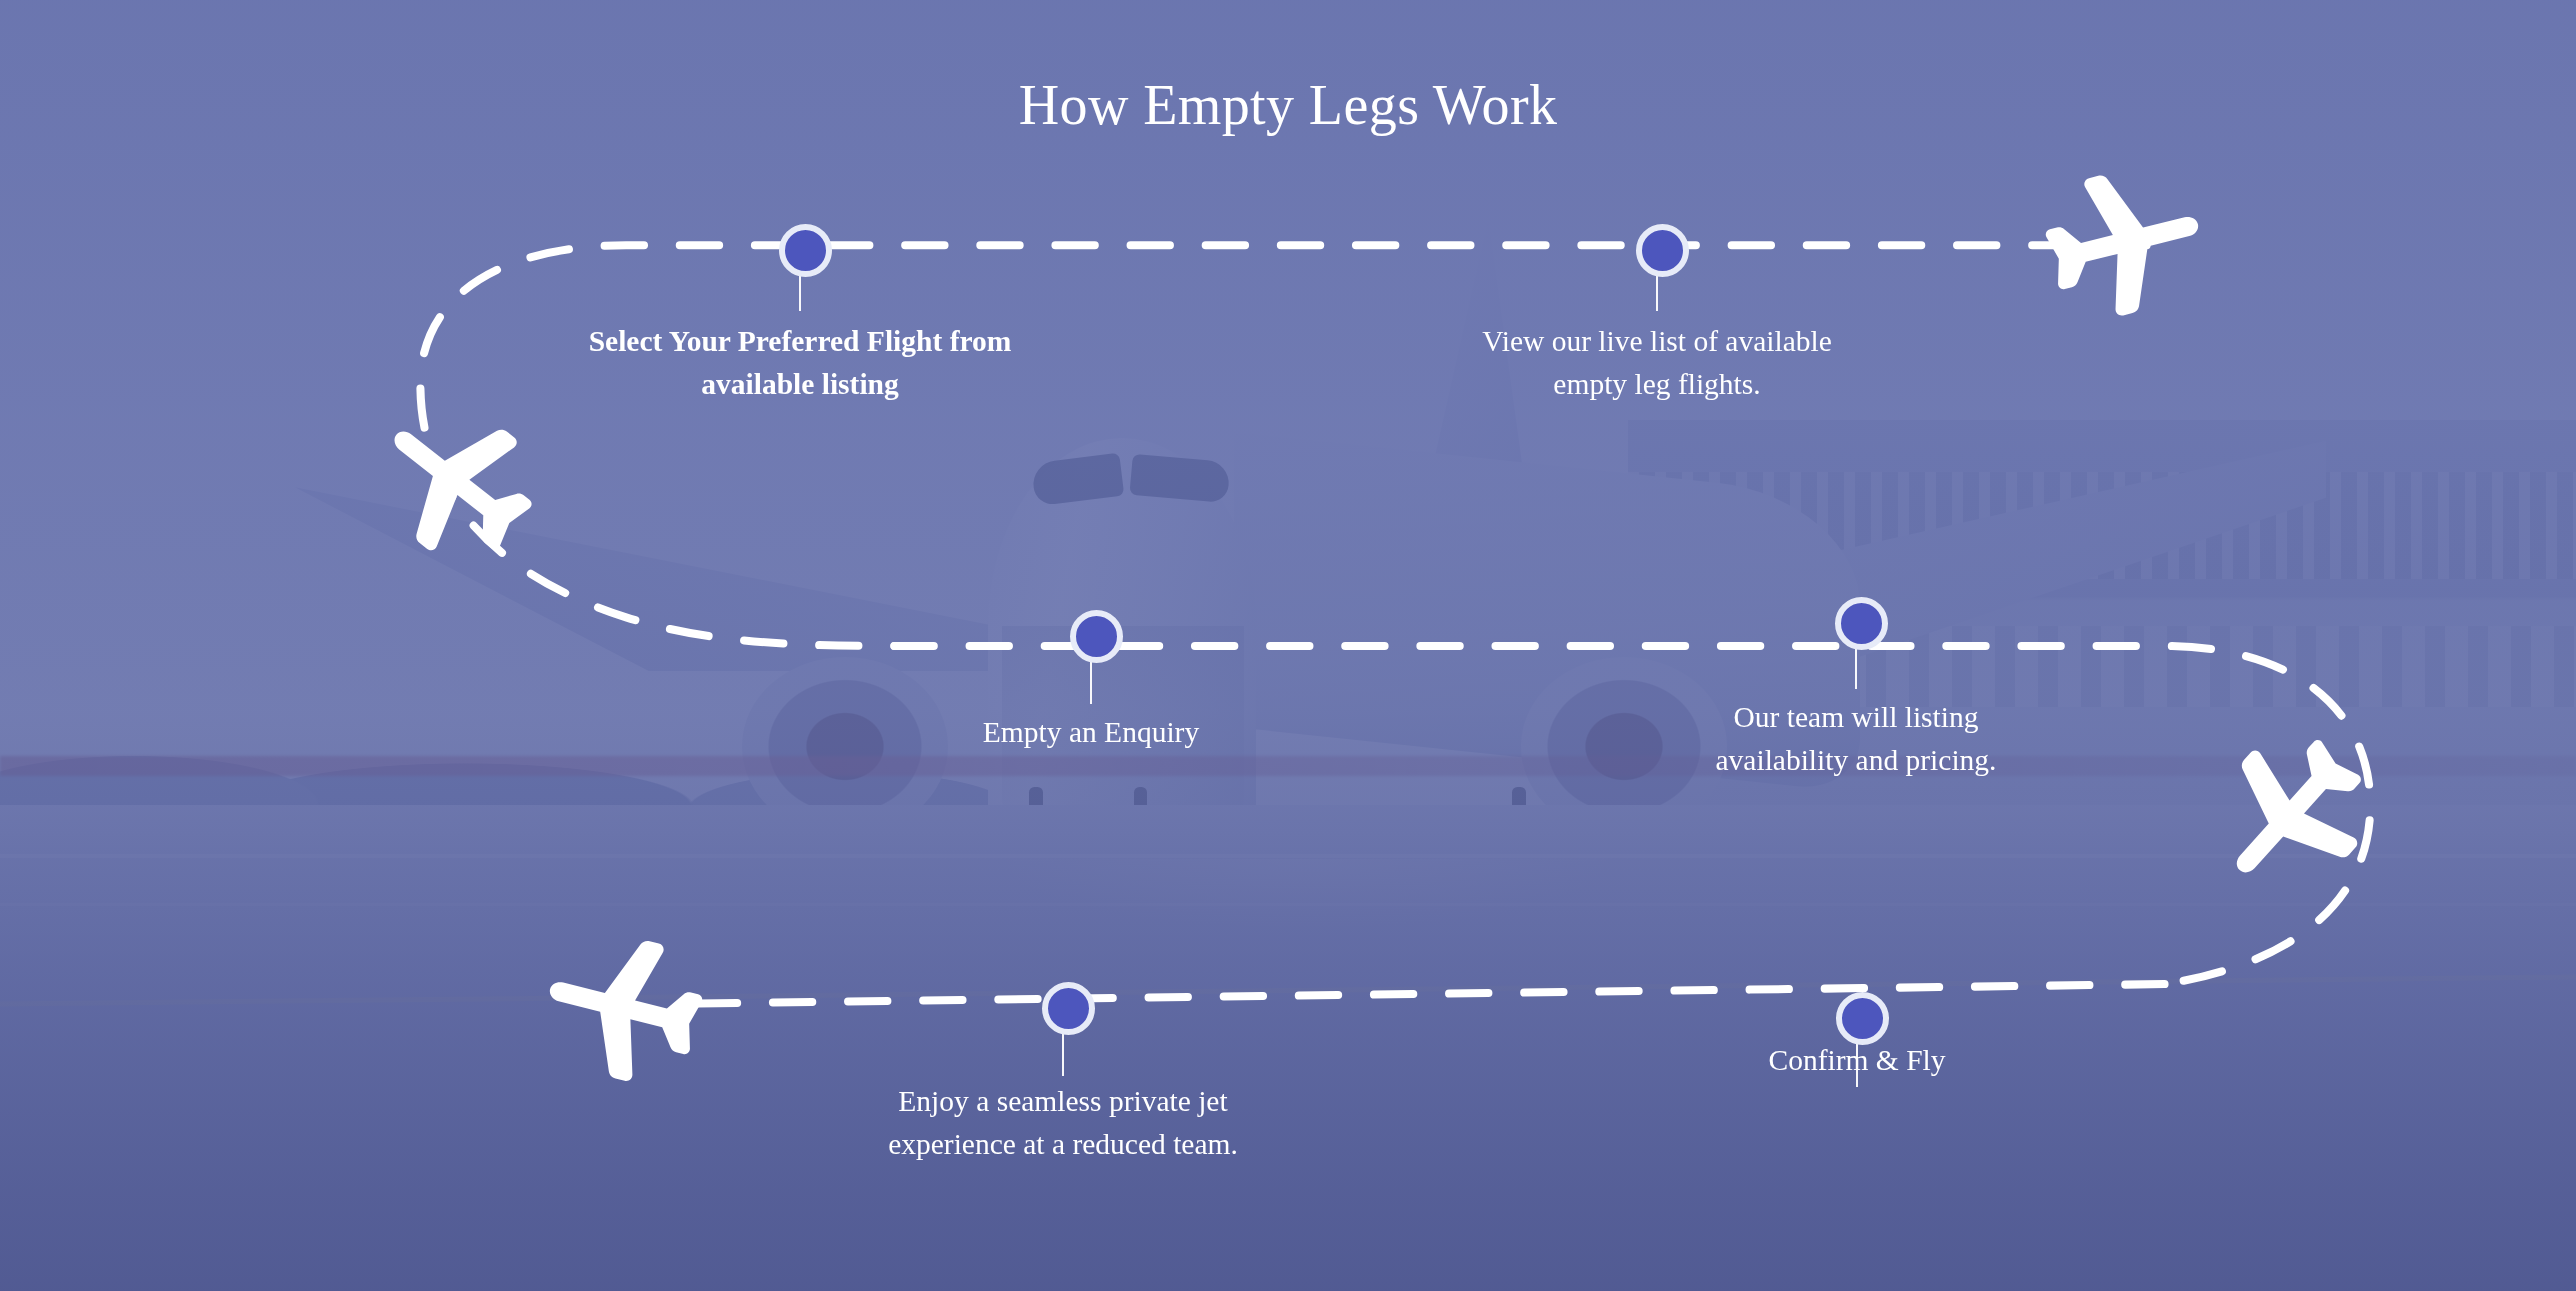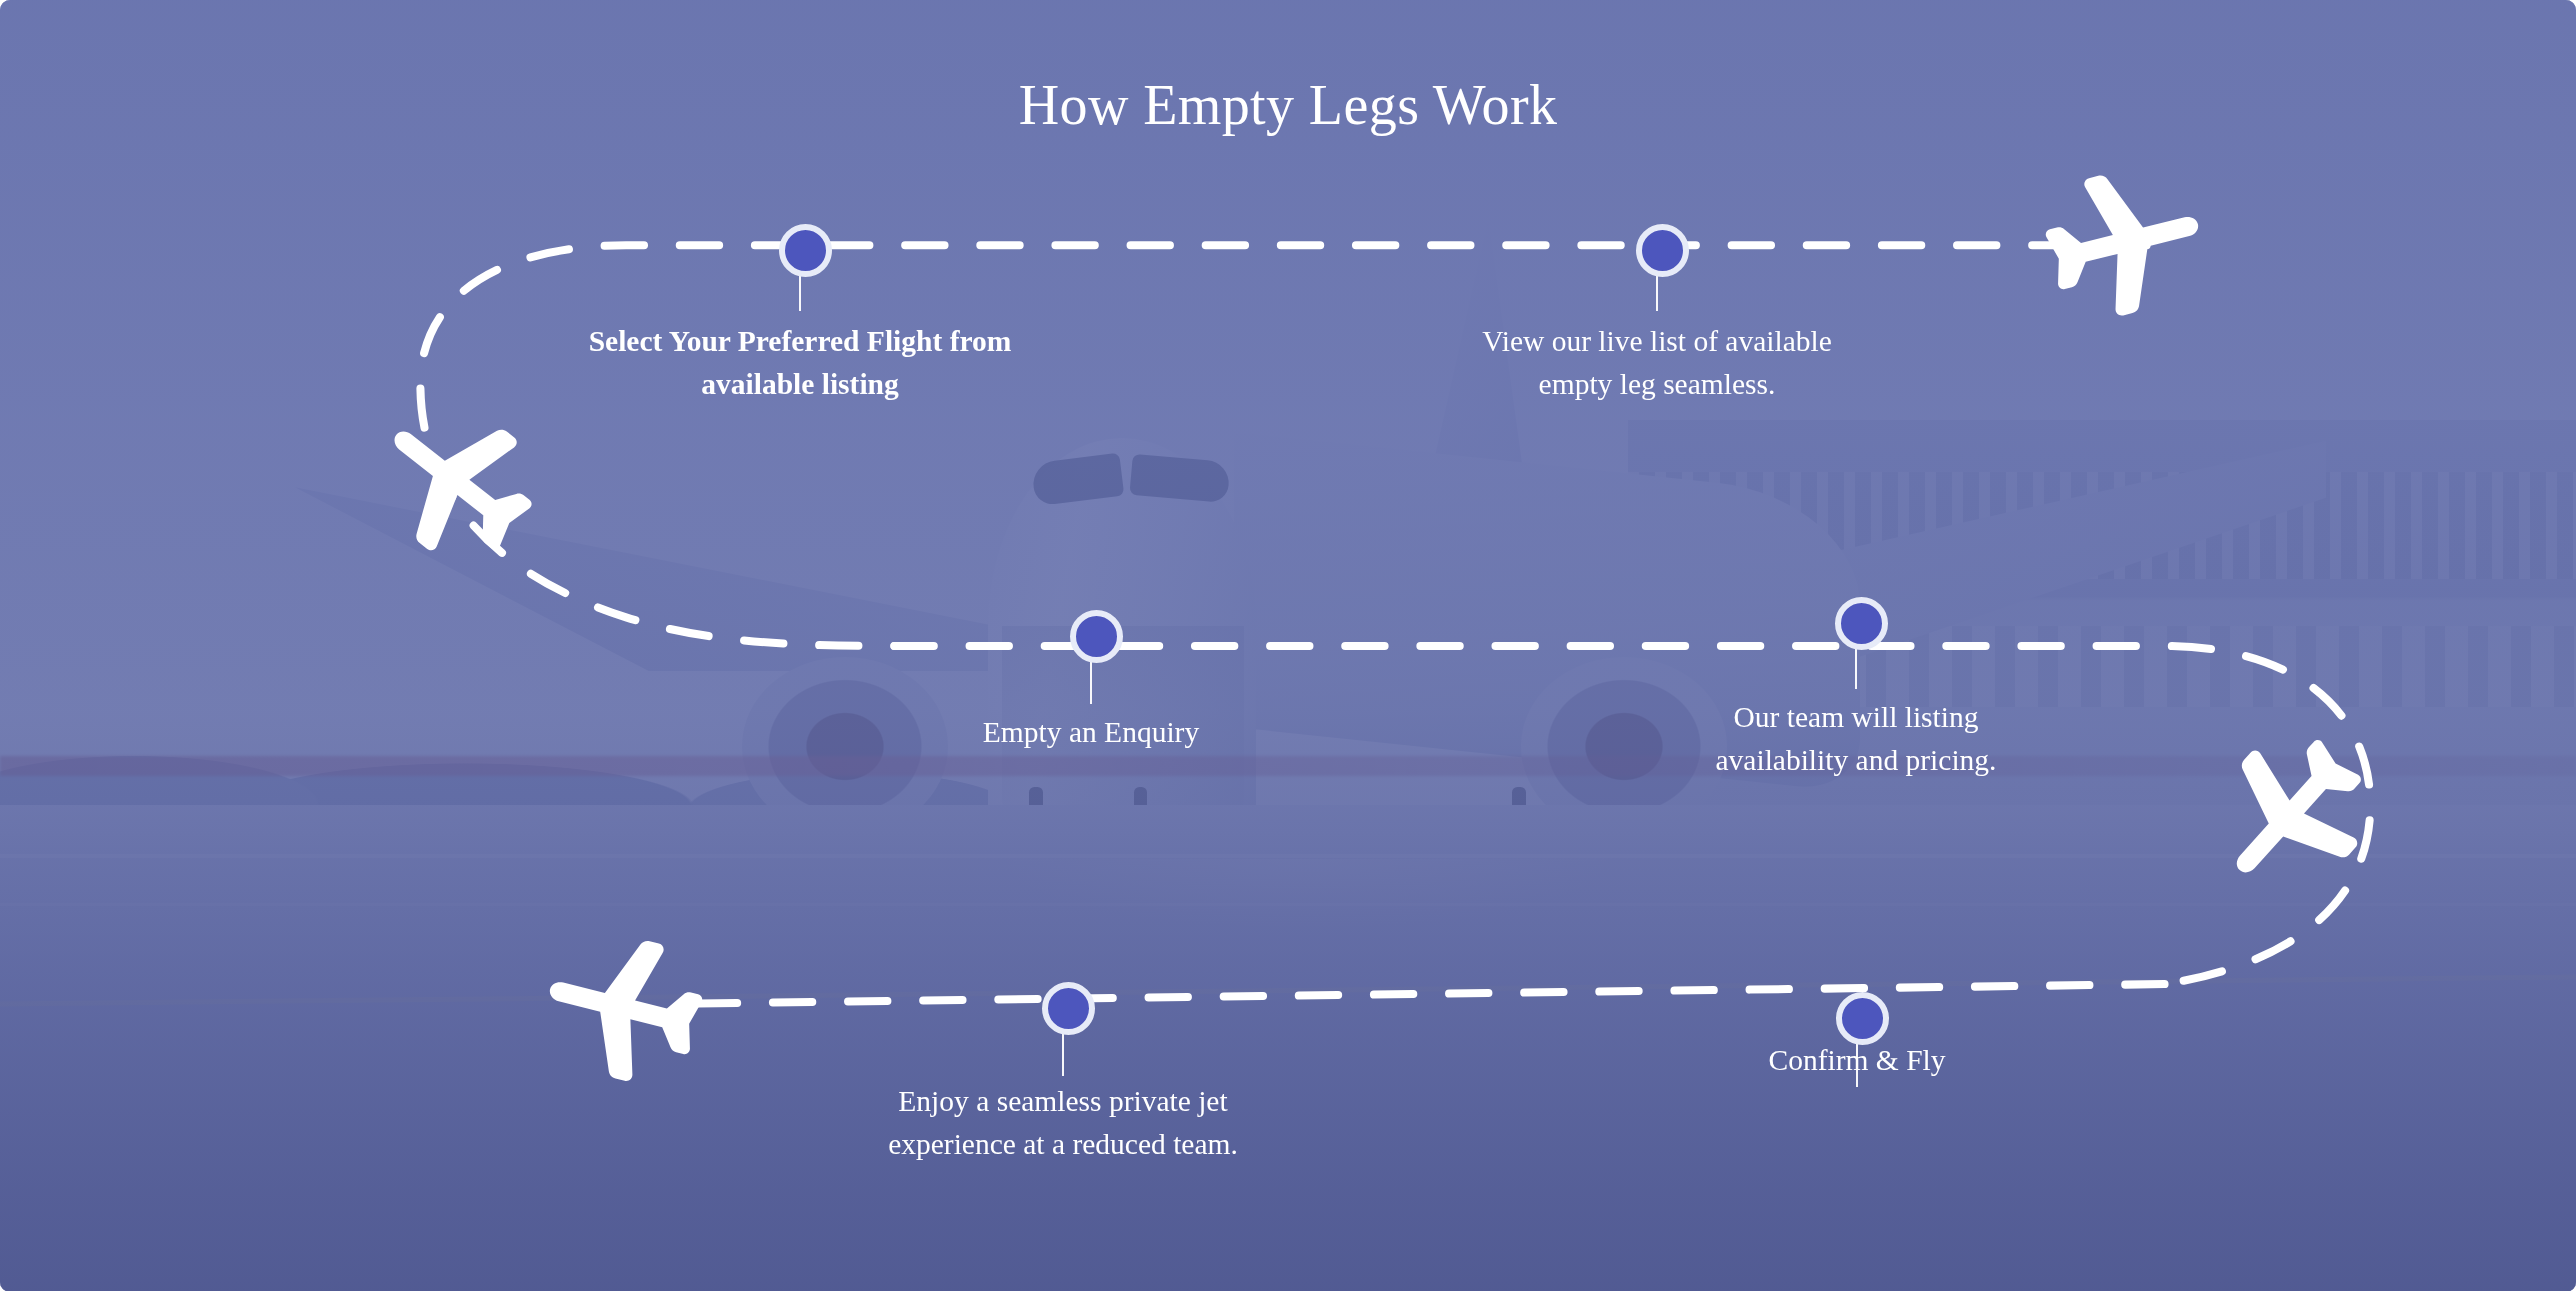--- a/index.html
+++ b/index.html
@@ -7,21 +7,20 @@
   html, body {
     width:2576px; height:1292px;
     overflow:hidden;
     font-family:"Liberation Serif", "DejaVu Serif", serif;
   }
   #stage {
     position:relative;
     width:2576px; height:1292px;
     background:#6570ac;
     overflow:hidden;
-    border-radius:10px;
   }
 
   
   #photo {
     position:absolute; inset:0;
     overflow:hidden;
   }
   .sky {
     position:absolute; left:0; top:0; width:2576px; height:841px;
     background:linear-gradient(180deg,#b9c2da 0%,#c8cfe2 45%,#d6dbe9 80%,#dfe3ee 100%);
@@ -268,21 +267,21 @@
 <svg width="170" height="170" viewBox="0 0 100 100" style="transform: translate(-50%, -50%) rotate(194deg) scale(1); transform-origin: 50% 50%; left: 0px; top: 0px;">
   <path fill="#ffffff" d="M96 50c0 3.4-3.1 5.6-6.6 5.6H64.2L50.8 88.3c-.8 2-2.7 3.2-4.8 3.2h-5.6c-2.5 0-4.2-2.3-3.5-4.7l9-31.2H26.6L19 66.1c-.9 1.3-2.4 2-3.9 2h-4.3c-2.1 0-3.6-1.9-3.1-3.9L11.7 50 7.7 35.8c-.5-2 1-3.9 3.1-3.9h4.3c1.5 0 3 .7 3.9 2l7.6 10.3h19.3l-9-31.2c-.7-2.4 1-4.7 3.5-4.7h5.6c2.1 0 4 1.2 4.8 3.2l13.4 32.7h25.2C92.9 44.4 96 46.6 96 50z"></path>
 </svg>
       </div>
     </div>
 
   <div id="nodes">
       <div class="stem" style="left: 1657px; top: 268px; height: 43px;"></div>
       <div class="node" style="left: 1657px; top: 245px;"></div>
       <div class="caption" style="left: 1657px; top: 320px;">View our live list of available
-empty leg seamless.</div>
+empty leg flights.</div>
       <div class="stem" style="left: 800px; top: 268px; height: 43px;"></div>
       <div class="node" style="left: 800px; top: 245px;"></div>
       <div class="caption" style="left: 800px; top: 320px; font-weight: bold;">Select Your Preferred Flight from
 available listing</div>
       <div class="stem" style="left: 1091px; top: 654px; height: 50px;"></div>
       <div class="node" style="left: 1091px; top: 631px;"></div>
       <div class="caption" style="left: 1091px; top: 711px;">Empty an Enquiry</div>
       <div class="stem" style="left: 1856px; top: 641px; height: 48px;"></div>
       <div class="node" style="left: 1856px; top: 618px;"></div>
       <div class="caption" style="left: 1856px; top: 696px;">Our team will listing

